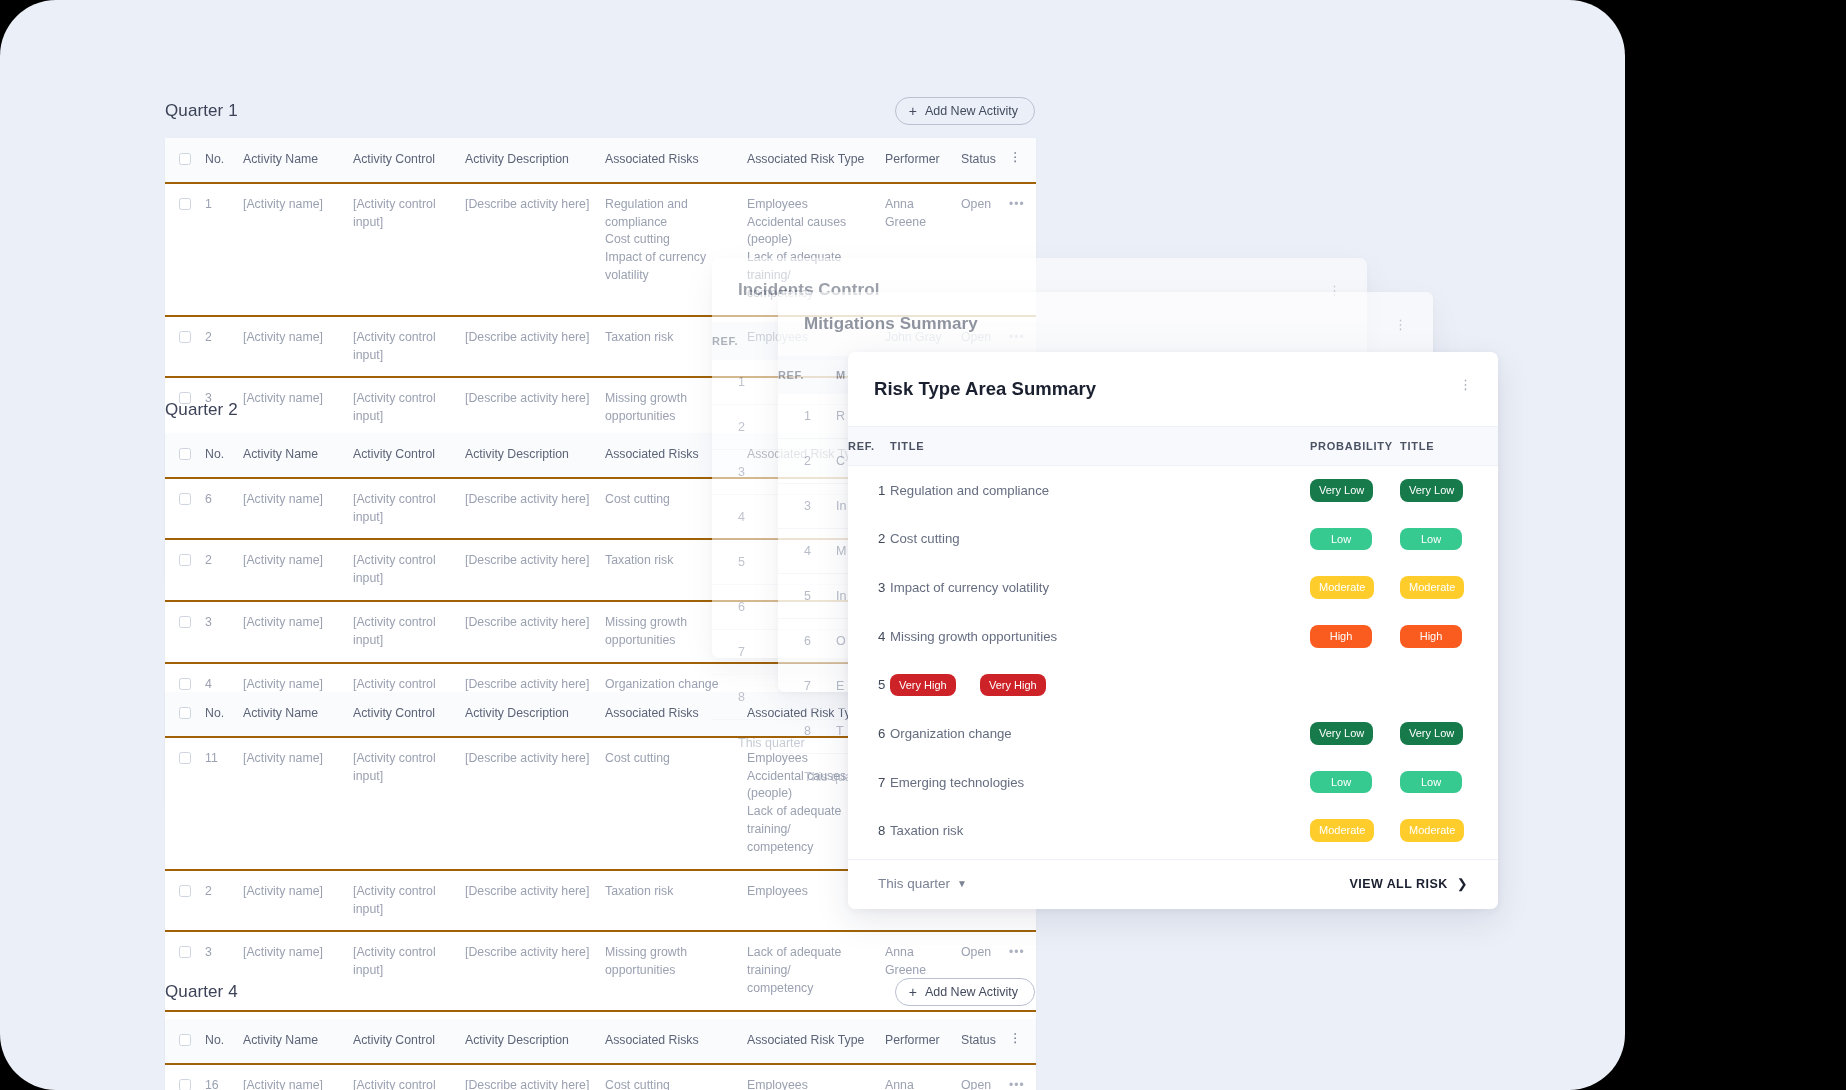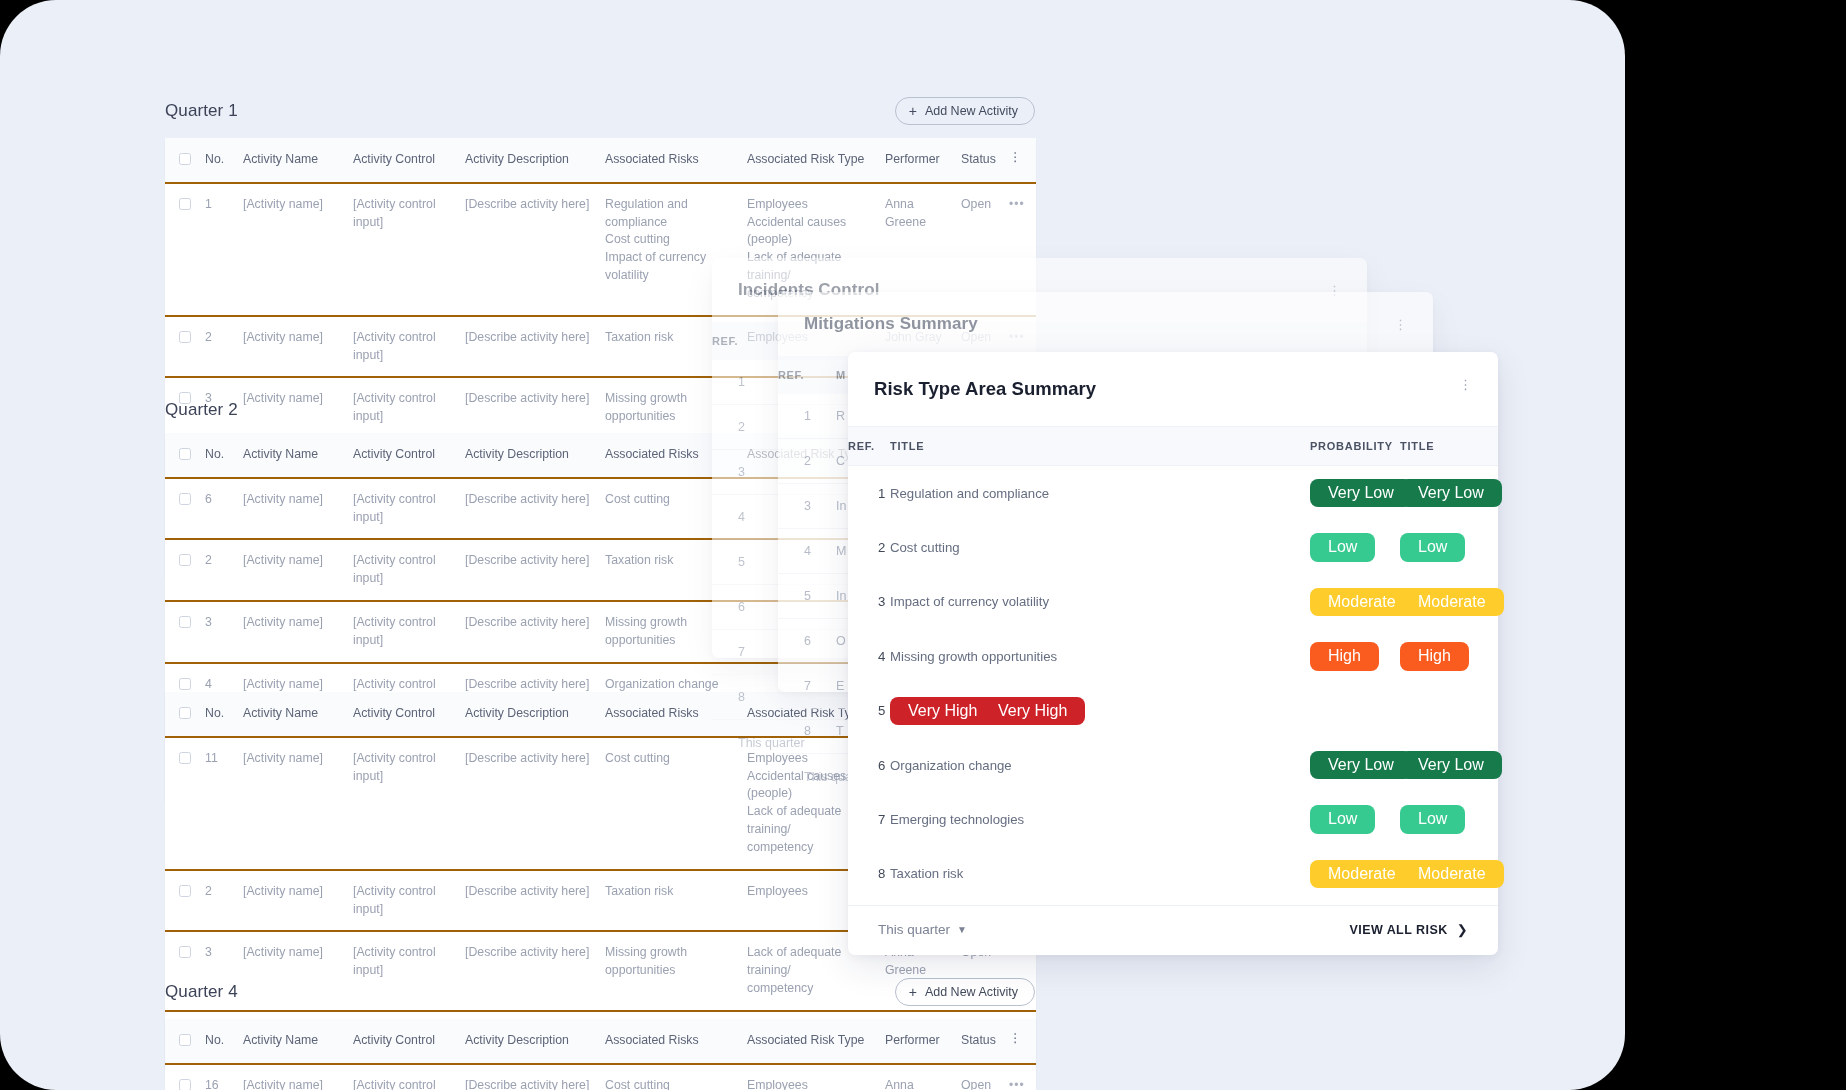--- a/index.html
+++ b/index.html
@@ -102,22 +102,22 @@
     letter-spacing: .75px; padding: 13px 0;
   }
   .rc-row { display:flex; align-items:center; }
   .rc-cell { font-size: 13.2px; color: #656d80; padding: 13px 0; }
   .col-ref  { width: 42px; padding-left: 30px; color:#414959; }
   .col-ttl  { flex: 1; padding-right: 10px; }
   .col-prob { width: 90px; }
   .col-imp  { width: 98px; }
   .badge {
     display:inline-block; min-width: 62px; text-align:center;
-    padding: 5px 18px; border-radius: 8px;
-    font-size: 16px; color: #fff; line-height: 1.15;
+    padding: 5px 9px; border-radius: 8px;
+    font-size: 11px; color: #fff; line-height: 1.15;
     white-space: nowrap;
   }
   .rc-foot {
     display:flex; align-items:center; justify-content:space-between;
     border-top: 1px solid #eef1f6;
     padding: 16px 30px 18px 30px; margin-top: 4px;
   }
   .quarter-sel {
     display:inline-flex; align-items:center; gap:7px;
     font-size: 13.5px; color: #7b8294; cursor:pointer;

